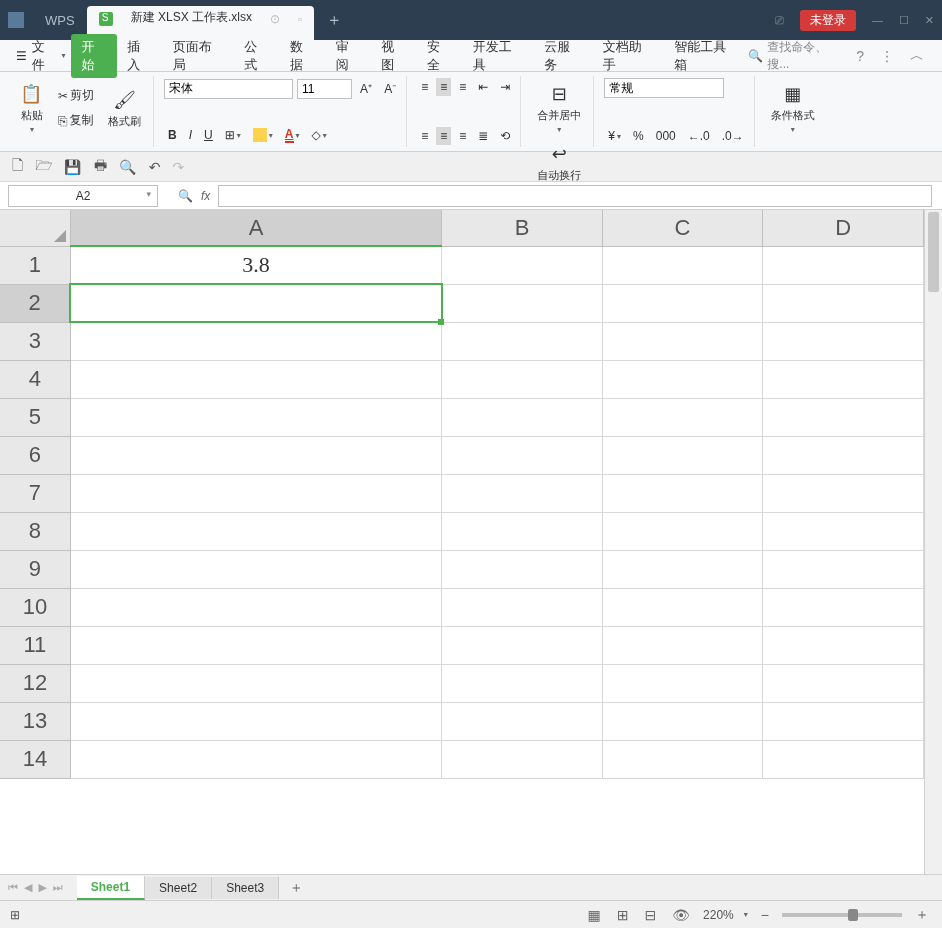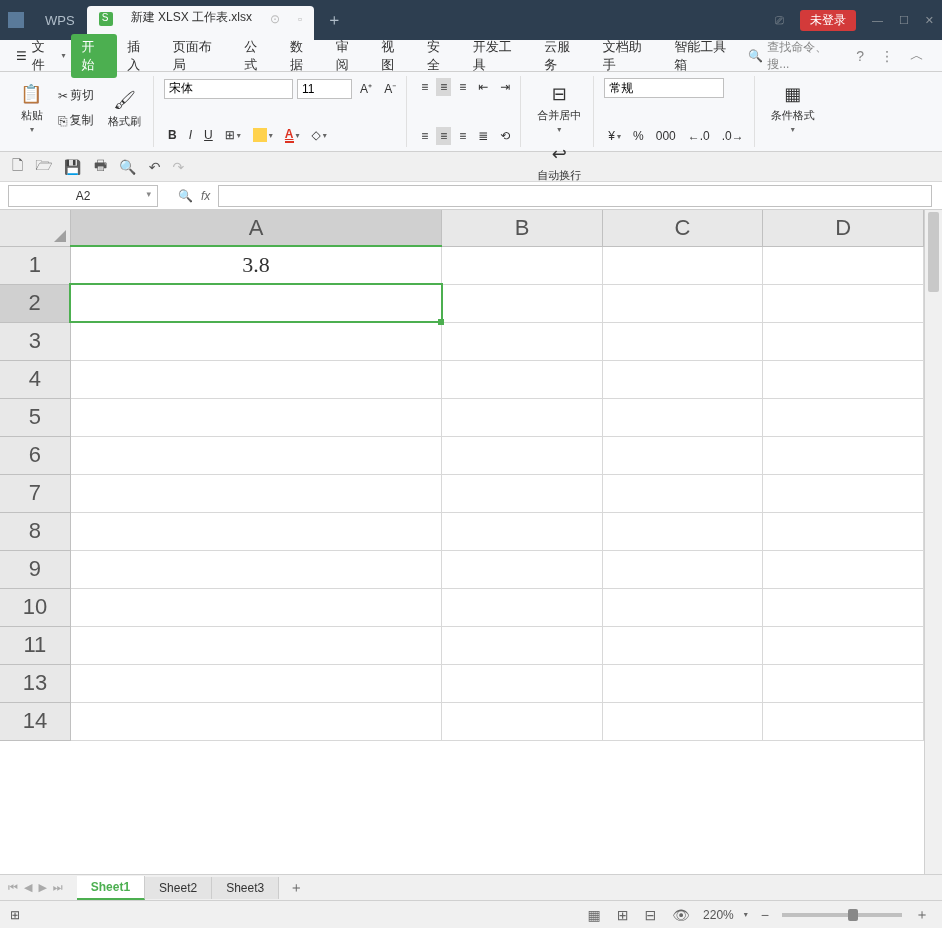--- a/index.html
+++ b/index.html
@@ -342,20 +342,27 @@
             <td class="cell"></td>
           </tr>
     <tr>
             <th class="row-head">11</th>
             <td class="cell"></td>
             <td class="cell"></td>
             <td class="cell"></td>
             <td class="cell"></td>
           </tr>
     <tr>
+            <th class="row-head">12</th>
+            <td class="cell"></td>
+            <td class="cell"></td>
+            <td class="cell"></td>
+            <td class="cell"></td>
+          </tr>
+    <tr>
             <th class="row-head">13</th>
             <td class="cell"></td>
             <td class="cell"></td>
             <td class="cell"></td>
             <td class="cell"></td>
           </tr>
     <tr>
             <th class="row-head">14</th>
             <td class="cell"></td>
             <td class="cell"></td>

